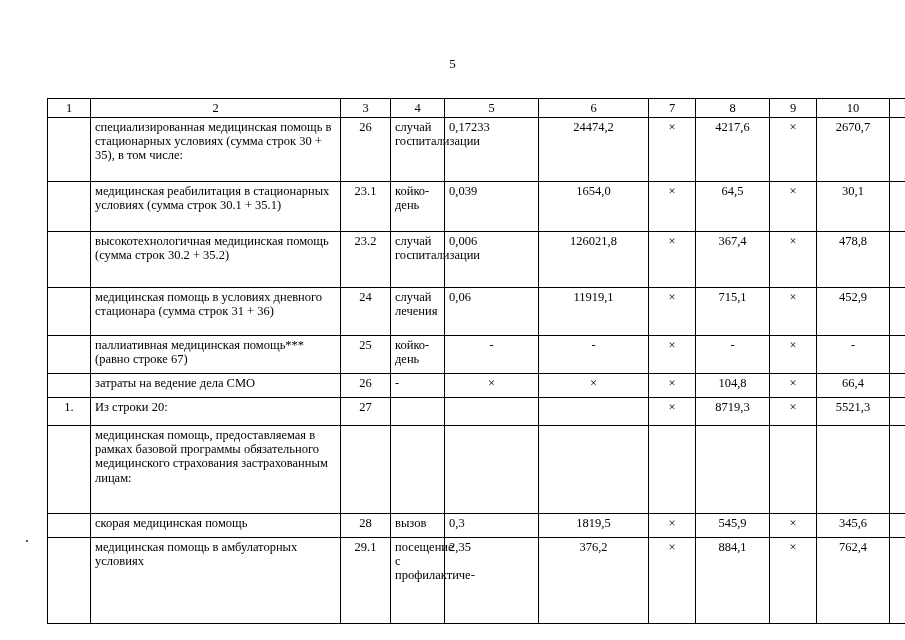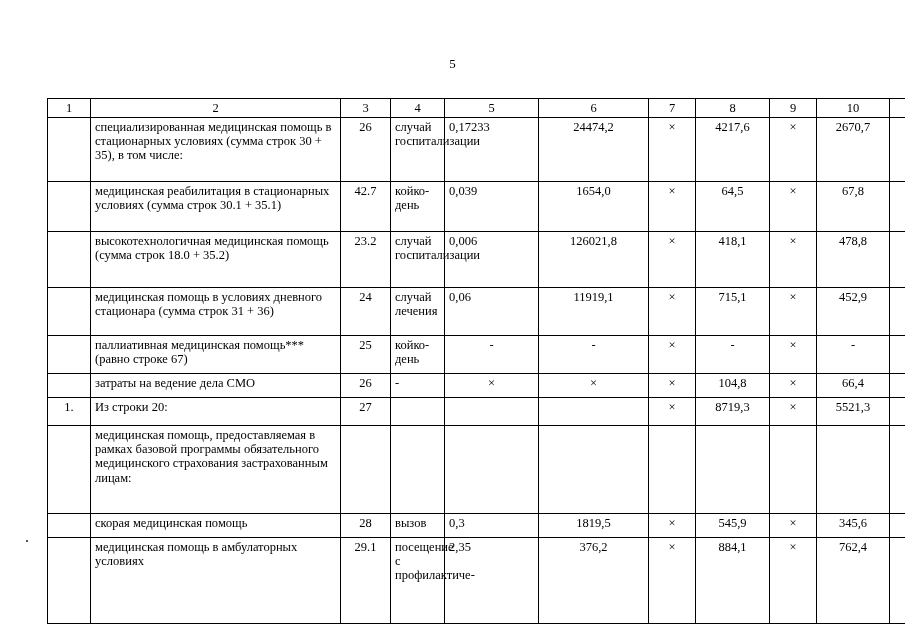--- a/index.html
+++ b/index.html
@@ -137,40 +137,40 @@
           <td class="c">×</td>
           <td class="c">4217,6</td>
           <td class="c">×</td>
           <td class="c">2670,7</td>
           <td class="c">×</td>
         </tr>
 
         <tr class="tall-2">
           <td class="c"></td>
           <td class="l">медицинская реабилитация в стационарных условиях (сумма строк 30.1 + 35.1)</td>
-          <td class="c">42.7</td>
+          <td class="c">23.1</td>
           <td class="l">койко-день</td>
           <td class="l">0,039</td>
           <td class="c">1654,0</td>
           <td class="c">×</td>
           <td class="c">64,5</td>
           <td class="c">×</td>
-          <td class="c">67,8</td>
+          <td class="c">30,1</td>
           <td class="c">×</td>
         </tr>
 
         <tr class="tall-3">
           <td class="c"></td>
-          <td class="l">высокотехнологичная медицинская помощь (сумма строк 18.0 + 35.2)</td>
+          <td class="l">высокотехнологичная медицинская помощь (сумма строк 30.2 + 35.2)</td>
           <td class="c">23.2</td>
           <td class="l">случай госпитализации</td>
           <td class="l">0,006</td>
           <td class="c">126021,8</td>
           <td class="c">×</td>
-          <td class="c">418,1</td>
+          <td class="c">367,4</td>
           <td class="c">×</td>
           <td class="c">478,8</td>
           <td class="c">×</td>
         </tr>
 
         <tr class="tall-4">
           <td class="c"></td>
           <td class="l">медицинская помощь в условиях дневного стационара (сумма строк 31 + 36)</td>
           <td class="c">24</td>
           <td class="l">случай лечения</td>

